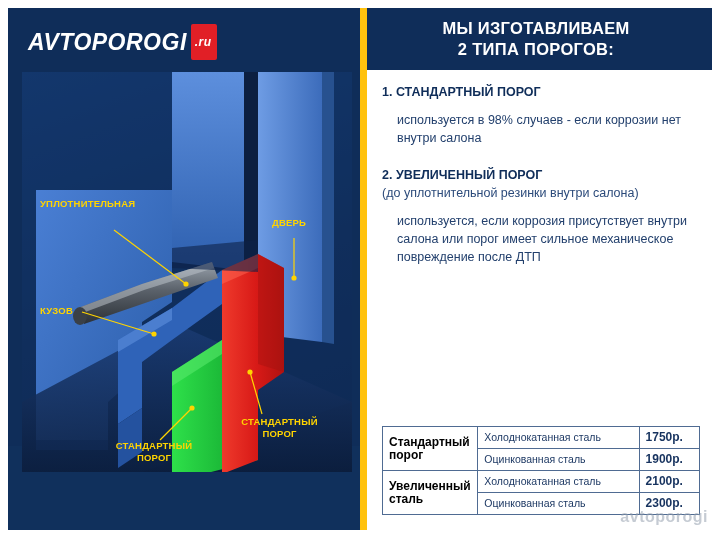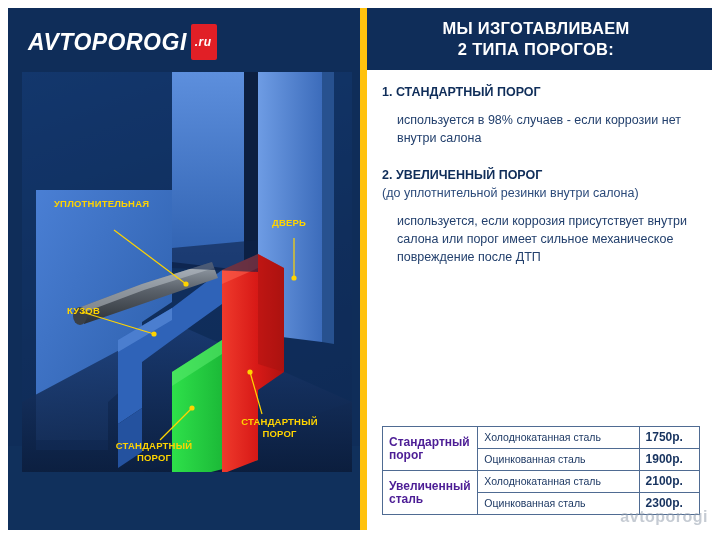--- a/index.html
+++ b/index.html
@@ -97,21 +97,21 @@
     border:1px solid #4f6b92;
     border-collapse:collapse;
     font-size:10.5px; color:#17335f;
   }
   .tbl td {
     border:1px solid #4f6b92;
     padding:4px 6px;
     vertical-align:middle;
     line-height:13px;
   }
-  .td-type { width:92px; font-size:12px; font-weight:bold; color:#4c1d95; line-height:14px; }
+  .td-type { width:92px; font-size:12px; font-weight:bold; color:#000000; line-height:14px; }
   .td-mat  { width:160px; }
   .td-price{ width:60px; font-size:12px; font-weight:bold; text-align:left; }
 
   .wm {
     position:absolute; right:12px; bottom:12px;
     font-size:16px; font-weight:bold; color:rgba(150,160,175,.55);
     letter-spacing:.5px; z-index:35; white-space:nowrap;
   }
 </style>
 </head>
@@ -211,27 +211,27 @@
         <line x1="138" y1="368" x2="170" y2="336" stroke="#ffd400" stroke-width="1.2"></line>
         <line x1="240" y1="342" x2="228" y2="300" stroke="#ffd400" stroke-width="1.2"></line>
 
         <circle cx="164" cy="212" r="2.6" fill="#ffd400"></circle>
         <circle cx="272" cy="206" r="2.6" fill="#ffd400"></circle>
         <circle cx="132" cy="262" r="2.6" fill="#ffd400"></circle>
         <circle cx="170" cy="336" r="2.6" fill="#ffd400"></circle>
         <circle cx="228" cy="300" r="2.6" fill="#ffd400"></circle>
       </svg>
 
-      <div class="lbl" style="left:32px; top:126px; width:130px;">
+      <div class="lbl" style="left:18px; top:126px; width:130px;">
         <div>УПЛОТНИТЕЛЬНАЯ</div>
       </div>
 
       <div class="lbl" style="left:250px; top:145px; width:60px;">ДВЕРЬ</div>
 
-      <div class="lbl" style="left:18px; top:233px; width:60px;text-align:right;">КУЗОВ</div>
+      <div class="lbl" style="left:18px; top:233px; width:60px;">КУЗОВ</div>
 
       <div class="lbl center" style="left:72px; top:368px; width:120px;">
         <div>СТАНДАРТНЫЙ</div>
         <div>ПОРОГ</div>
       </div>
 
       <div class="lbl center" style="left:200px; top:344px; width:115px;">
         <div>СТАНДАРТНЫЙ</div>
         <div>ПОРОГ</div>
       </div>

